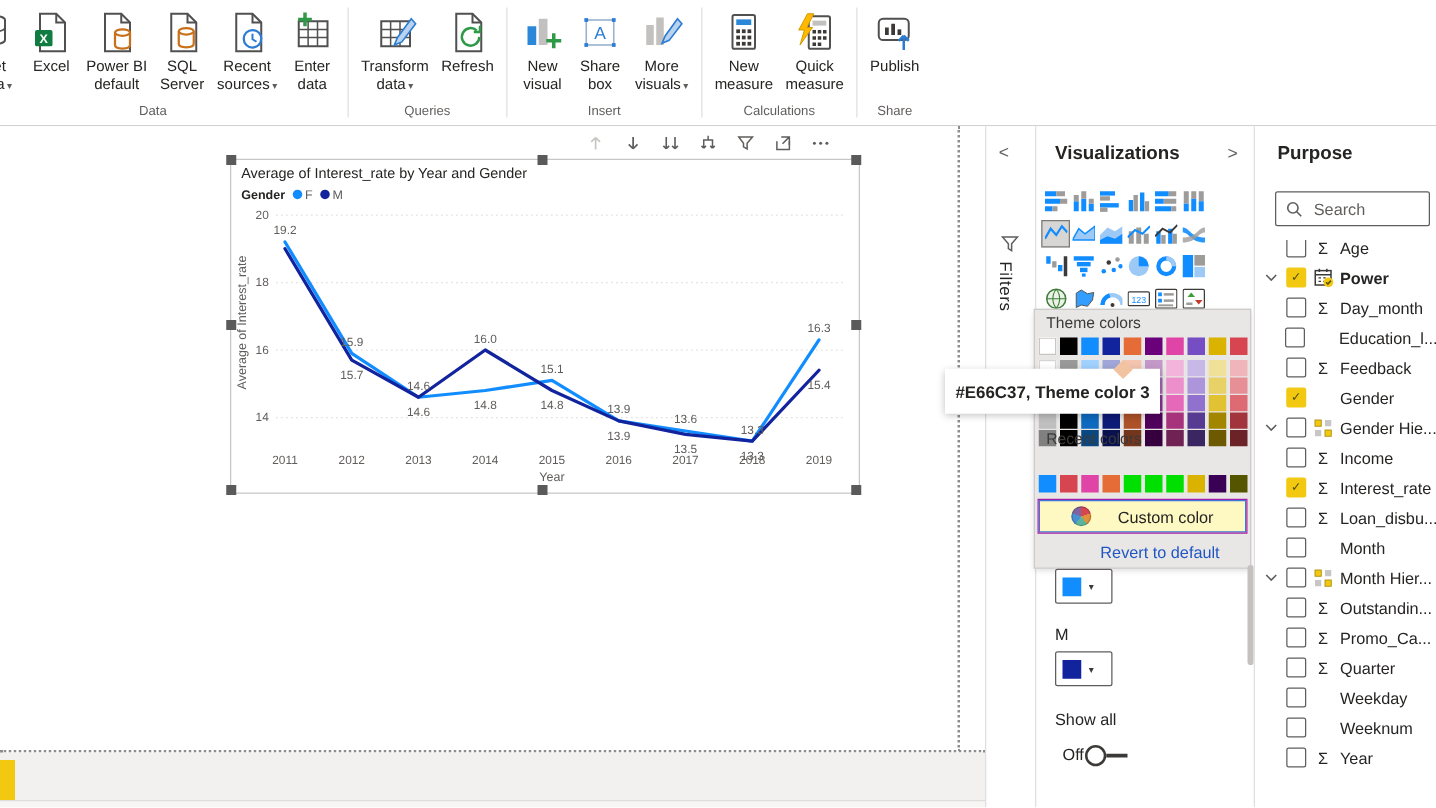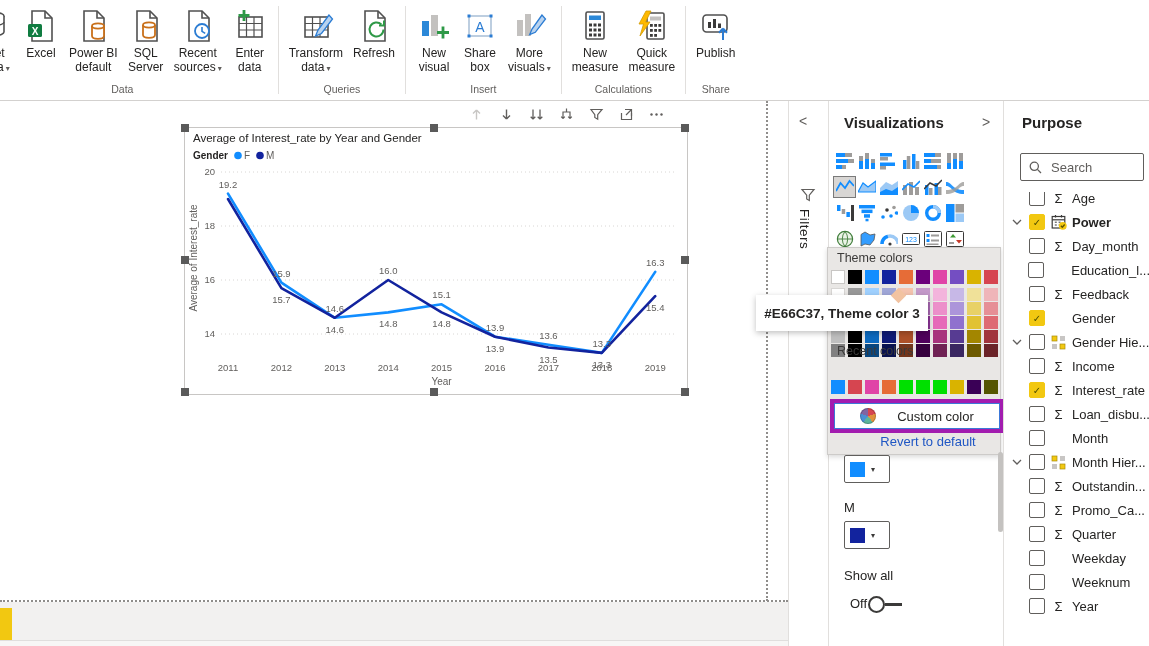--- a/index.html
+++ b/index.html
@@ -52,22 +52,22 @@
 
   .flyout{position:absolute;left:-2px;top:146px;width:172px;height:206px;background:#e9e7e5;
           border:1px solid #cdcbc9;box-shadow:0 2px 5px rgba(0,0,0,.15);}
   .flyout-label{position:absolute;left:9px;font-size:12.5px;color:#3b3a39;}
   .swatch-row{position:absolute;left:3px;display:flex;gap:3px;}
   .swatch{width:14px;height:14px;cursor:pointer;}
   .swatch.bordered{box-shadow:inset 0 0 0 1px #c8c6c4;}
   .tint-rows{position:absolute;left:3px;top:40px;}
   .tint-row{display:flex;gap:3px;margin-bottom:1px;}
   .tint{width:14px;height:13px;cursor:pointer;}
-  .custom-color-btn{position:absolute;left:2px;top:151px;width:166px;height:26px;background:#ffffff;
-        border:4px solid #a21caf;box-shadow:0 0 0 1px #3b78d8 inset;display:flex;align-items:center;justify-content:center;gap:21px;cursor:pointer;}
+  .custom-color-btn{position:absolute;left:2px;top:151px;width:166px;height:26px;background:#fef9c3;
+        border:1px solid #a21caf;box-shadow:0 0 0 1px #3b78d8 inset;display:flex;align-items:center;justify-content:center;gap:21px;cursor:pointer;}
   .color-wheel{width:16px;height:16px;border-radius:50%;
         background:conic-gradient(#d64550 0 72deg,#e0913d 72deg 144deg,#5cb59b 144deg 216deg,#4a8fd4 216deg 288deg,#8064a2 288deg 360deg);
         box-shadow:inset 0 0 0 1px rgba(0,0,0,.2);}
   .custom-color-label{font-size:13px;color:#252423;}
   .revert-row{position:absolute;left:0;top:180px;width:172px;height:26px;display:flex;align-items:center;justify-content:center;cursor:pointer;}
   .revert-label{font-size:13px;color:#1f56c4;margin-left:28px;text-align:center;}
 
   .color-dd{position:absolute;width:44px;height:26px;background:#fff;border:1px solid #605E5C;border-radius:2px;
             display:flex;align-items:center;cursor:pointer;}
   .color-dd .dd-swatch{width:15px;height:15px;margin-left:5px;}

